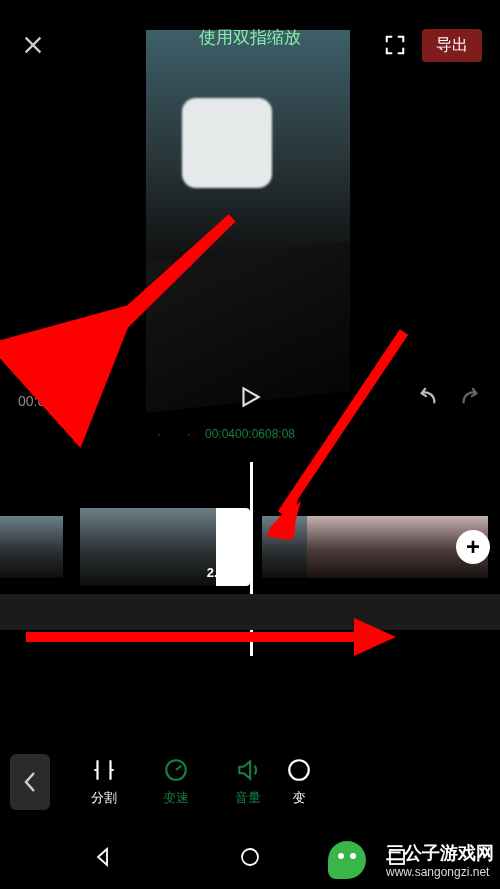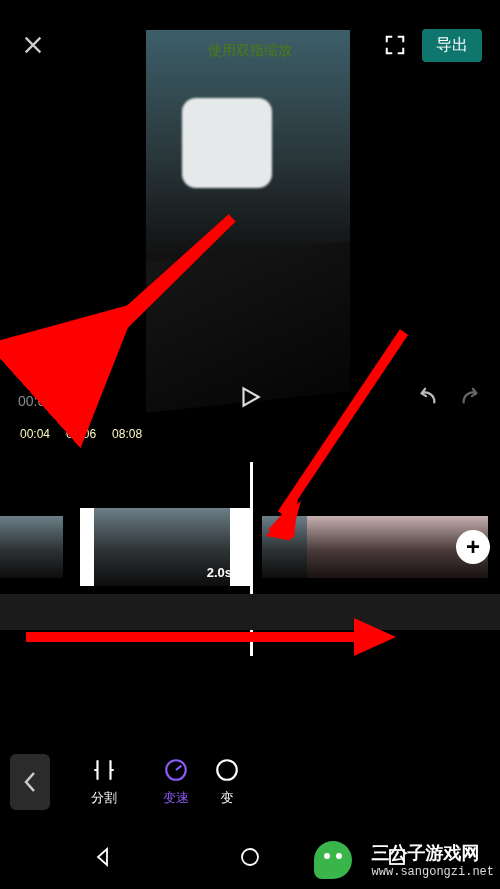--- a/index.html
+++ b/index.html
@@ -6,73 +6,73 @@
   body {
     width: 500px; height: 889px;
     background: #000; position: relative;
     font-family: -apple-system, "PingFang SC", "Microsoft YaHei", sans-serif;
     overflow: hidden; color: #fff;
   }
   
   .topbar { position:absolute; top:22px; left:0; right:0; height:46px; display:flex; align-items:center; }
   .close-x { margin-left:22px; width:22px; height:22px; color:#ccc; }
   .fullscreen { margin-left:auto; margin-right:16px; width:22px; height:22px; color:#fff; }
-  .export-btn { margin-right:18px; background:#0f766e; color:#fff; padding:6px 14px; border-radius:4px; font-size:16px; }
-  .hint { position:absolute; top:42px; left:50%; transform:translateX(-50%); color:#4d7c0f; font-size:14px; }
+  .export-btn { margin-right:18px; background:#7f1d1d; color:#fff; padding:6px 14px; border-radius:4px; font-size:16px; }
+  .hint { position:absolute; top:26px; left:50%; transform:translateX(-50%); color:#86efac; font-size:17px; }
 
   
   .preview { position:absolute; top:30px; left:146px; width:204px; height:348px; background:linear-gradient(180deg,#3d5f69 0%,#2a383c 35%,#111 65%,#111 100%); }
   .preview .obj { position:absolute; top:68px; left:36px; width:90px; height:90px; background:#e6e9e9; border-radius:14px; filter:blur(1px);}
   .preview .kbd { position:absolute; bottom:0; left:0; right:0; height:150px; background:linear-gradient(160deg,#161616 0%,#050505 100%); transform:skewY(-6deg) translateY(24px);}
 
   
   .tc { position:absolute; top:393px; left:18px; color:#8c8c8c; font-size:14px; }
   .play { position:absolute; top:384px; left:50%; transform:translateX(-50%); width:26px; height:26px; color:#ddd;}
   .undo-redo { position:absolute; top:386px; right:16px; display:flex; gap:18px; color:#666;}
   .undo-redo svg { width:26px; height:22px; }
   .undo-redo .undo { color:#bbb; }
 
   
-  .ruler { position:absolute; top:427px; left:0; right:0; height:28px; display:flex; justify-content:flex-start; padding:0 20px; color:#fef9c3; font-size:12px;gap:16px;}
+  .ruler { position:absolute; top:427px; left:0; right:0; height:28px; display:flex; justify-content:center; padding:0 20px; color:#15803d; font-size:12px;}
   .ruler span { position:relative; }
   .ruler span.dot::before { content:"·"; position:absolute; left:-48px; top:0; color:#555;}
 
   
   .track { position:absolute; top:514px; left:0; right:0; height:66px; display:flex; align-items:center; }
   .thumb { width:46px; height:62px; margin-right:-1px; background:linear-gradient(180deg,#6b7f87 0%,#2d3234 55%,#0d0d0d 100%); flex:none; }
   .thumb.bright { background:linear-gradient(180deg,#c6b0b0 0%,#4a3a3a 55%,#1a1212 100%); }
   .thumb.off { transform:translateX(-28px); }
-  .sel { position:absolute; top:508px; left:80px; width:170px; height:78px; background:#fff; border-radius:4px; display:flex; }
+  .sel { position:absolute; top:508px; left:80px; width:170px; height:78px; background:#fff; border-radius:4px; display:flex;flex-direction:column; }
   .sel .handle { width:14px; background:#fff; }
   .sel .in { flex:1; display:flex; }
   .sel .in .thumb { height:100%; }
   .sel .dur { position:absolute; bottom:6px; right:18px; font-size:13px; color:#fff; font-weight:600;}
   .playhead { position:absolute; top:462px; left:250px; width:3px; height:194px; background:#fff; }
   .plus { position:absolute; top:530px; right:10px; width:34px; height:34px; background:#fff; color:#000; border-radius:50%; display:flex; align-items:center; justify-content:center; font-size:24px; font-weight:600;}
   .track2 { position:absolute; top:594px; left:0; right:0; height:36px; background:#1b1b1b; }
 
   
   .arrow { position:absolute; pointer-events:none; }
   .arrow svg { overflow:visible; }
 
   
   .toolbar { position:absolute; bottom:66px; left:0; right:0; height:82px; display:flex; align-items:center; padding-left:10px; background:#000;}
   .back-chip { width:40px; height:56px; background:#2b2b2b; border-radius:6px; display:flex; align-items:center; justify-content:center; color:#ccc; margin-right:18px;}
   .tool { width:72px; display:flex; flex-direction:column; align-items:center; gap:6px;}
   .tool .lbl { font-size:13px; }
-  .tool.dim { color:#8b5cf6; }
+  .tool.dim { color:#15803d; }
   .tool .ico { width:26px; height:26px; color:inherit;}
   .tool.cut-off { width:30px; }
 
   
   .navbar { position:absolute; bottom:0; left:0; right:0; height:64px; background:#000; display:flex; align-items:center; justify-content:space-around; padding:0 30px;}
   .navbar svg { width:24px; height:24px; color:#fff;}
 
   
-  .wm { position:absolute; bottom:10px; right:6px; display:flex; align-items:center; gap:20px; color:#fff; font-size:18px; font-weight:700;font-family:Liberation Mono, monospace;}
+  .wm { position:absolute; bottom:10px; right:6px; display:flex; align-items:center; gap:20px; color:#fff; font-size:18px; font-weight:700;}
   .wm .badge { width:38px; height:38px; background:#39b54a; border-radius:50% 50% 50% 8px; position:relative;}
   .wm .badge::before,.wm .badge::after{content:"";position:absolute;background:#fff;width:6px;height:6px;border-radius:50%;top:12px;}
   .wm .badge::before{left:10px;} .wm .badge::after{left:22px;}
   .wm .sub { font-size:12px; font-weight:400; color:#ddd;}
 </style>
 </head>
 <body>
 
 <div class="preview">
   <div class="kbd"></div>
@@ -173,20 +173,26 @@
       </svg>
     <div class="lbl">分割</div>
   </div>
   <div class="tool dim">
     <svg class="ico" viewBox="0 0 24 24">
         <circle cx="12" cy="12" r="9" stroke="currentColor" stroke-width="2" fill="none"></circle>
         <path d="M12 12 L17 8" stroke="currentColor" stroke-width="2"></path>
       </svg>
     <div class="lbl">变速</div>
   </div>
+  <div class="tool dim">
+    <svg class="ico" viewBox="0 0 24 24">
+        <path d="M4 9v6h4l6 5V4l-6 5H4z M18 8c2 2 2 6 0 8" stroke="currentColor" stroke-width="2" fill="none"></path>
+      </svg>
+    <div class="lbl">音量</div>
+  </div>
   <div class="tool cut-off">
     <svg class="ico" viewBox="0 0 24 24">
         <circle cx="12" cy="12" r="9" stroke="currentColor" stroke-width="2" fill="none"></circle>
       </svg>
     <div class="lbl">变</div>
   </div>
 </div>
 
 <div class="navbar">
   <svg viewBox="0 0 24 24">

